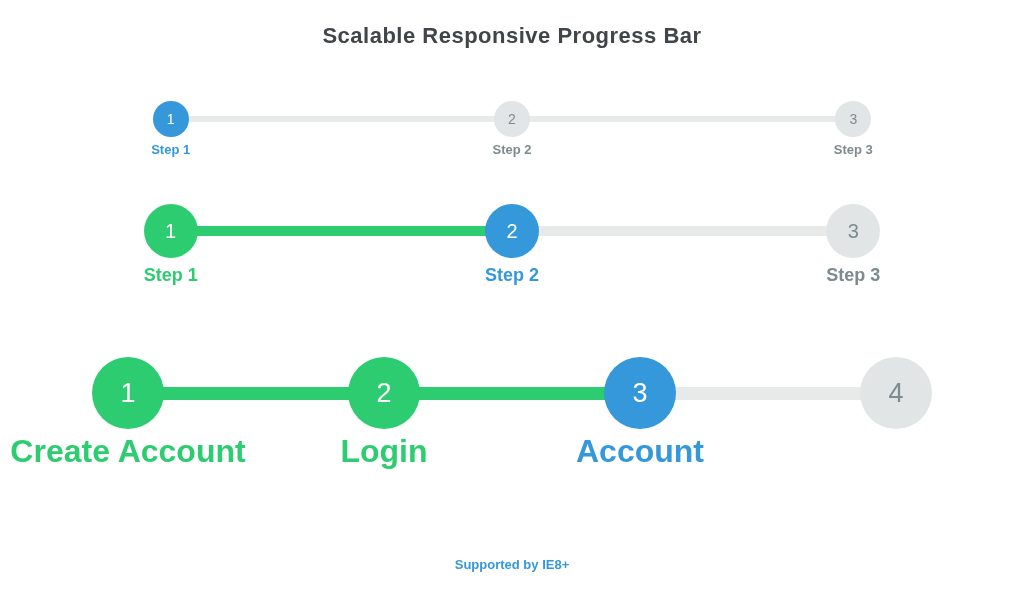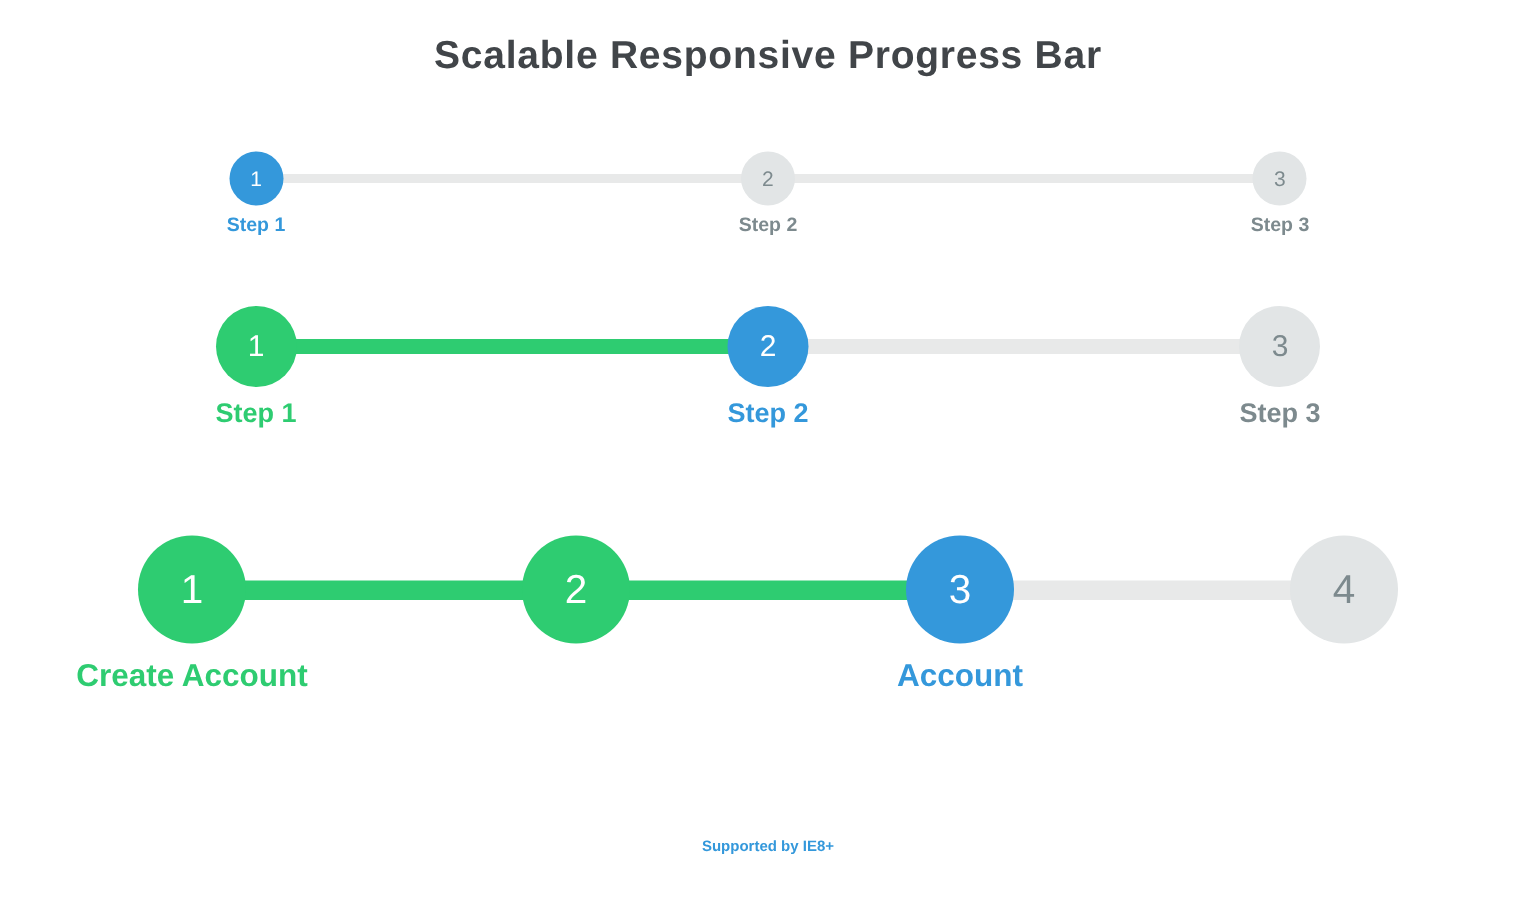--- a/index.html
+++ b/index.html
@@ -13,21 +13,21 @@
   * { box-sizing: border-box; }
   html, body {
     margin: 0; padding: 0;
     width: 1024px; height: 600px;
     background: #ffffff;
     font-family: "Liberation Sans", sans-serif;
     overflow: hidden;
   }
   h1.page-title {
     margin: 20px 0 0 0;
-    font-size: 26px;
+    font-size: 22px;
     line-height: 32px;
     font-weight: 700;
     color: var(--title_text);
     text-align: center;
     letter-spacing: 0.5px;
   }
   ul.progressbar {
     list-style: none;
     margin: 0; padding: 0;
     width: 100%;
@@ -77,26 +77,26 @@
   
   ul.bar-medium { margin-top: 47px; }
   .bar-medium .circle { width: 54px; height: 54px; font-size: 20px; }
   .bar-medium .connector { top: 22px; height: 10px; }
   .bar-medium .step-label { margin-top: 6px; font-size: 18px; line-height: 22px; }
 
   
   ul.bar-large { margin-top: 71px; }
   .bar-large .circle { width: 72px; height: 72px; font-size: 27px; }
   .bar-large .connector { top: 30px; height: 13px; }
-  .bar-large .step-label { margin-top: 8px; font-size: 21px; line-height: 28px; }
+  .bar-large .step-label { margin-top: 8px; font-size: 32px; line-height: 28px; }
 
   .footer-note {
     margin-top: 92px;
     text-align: center;
-    font-size: 10px;
+    font-size: 13px;
     line-height: 16px;
     font-weight: 700;
     color: var(--active);
   }
 </style>
 </head>
 <body>
 
 <h1 class="page-title">Scalable Responsive Progress Bar</h1>
 
@@ -135,20 +135,21 @@
 </ul>
 
 <ul class="progressbar bar-large">
   <li class="complete">
     <span class="circle">1</span>
     <span class="step-label">Create Account</span>
   </li>
   <li class="complete">
     <span class="connector"></span>
     <span class="circle">2</span>
+    <span class="step-label">Login</span>
   </li>
   <li class="active">
     <span class="connector"></span>
     <span class="circle">3</span>
     <span class="step-label">Account</span>
   </li>
   <li class="inactive">
     <span class="connector"></span>
     <span class="circle">4</span>
   </li>

